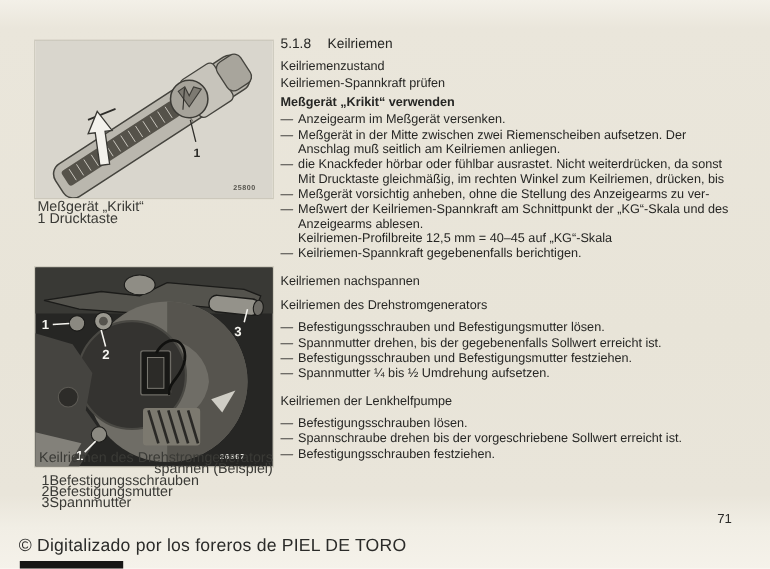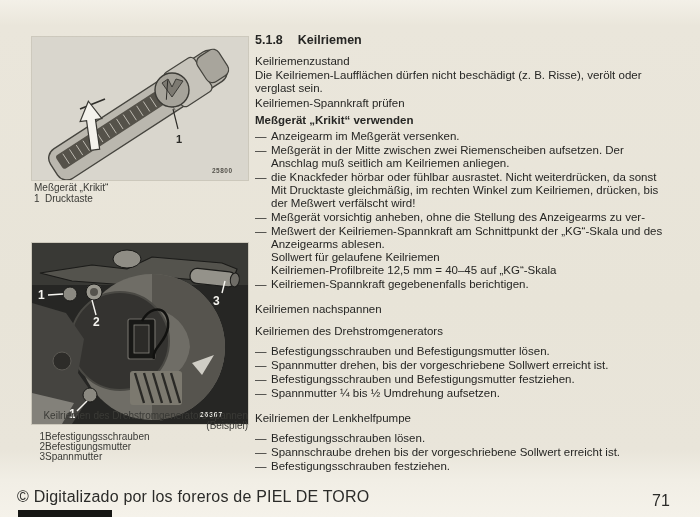--- a/index.html
+++ b/index.html
@@ -6,40 +6,40 @@
   .page {
     position:relative; width:700px; height:517px; overflow:hidden;
     background:linear-gradient(180deg,#f3f0e8 0px,#eae6db 26px,#e8e4d8 300px,#e9e5da 450px,#f1eee5 480px,#f5f2ea 517px);
     font-family:"Liberation Sans", sans-serif; color:#262624;
   }
   .fig-col { position:absolute; left:32px; top:37px; width:216px; height:445px; }
   .figure { position:absolute; left:0; width:216px; box-shadow:0 0 0 1px rgba(120,115,100,.25); }
   .figure svg { display:block; }
   #fig-krikit { top:0; }
   #fig-generator { top:206px; }
-  .caption { position:absolute; left:2px; width:214px; font-size:10px; line-height:10px; color:#3a3a36; }
+  .caption { position:absolute; left:2px; width:214px; font-size:13px; line-height:10px; color:#3a3a36; }
   #cap-krikit { top:146px; }
   #cap-generator { top:374px;text-align:right; }
   .cap-title { margin-bottom:1px; }
   .legend-row { display:flex; }
   .legend-num { width:11px; flex:none; }
   .text-col { position:absolute; left:255px; top:33px; width:437px; font-size:11.5px; line-height:13px; }
-  .h1 { font-weight:bold; font-size:12.5px; line-height:14px; margin:0 0 8px 0; }
+  .h1 { font-weight:normal; font-size:12.5px; line-height:14px; margin:0 0 8px 0; }
   .h1 .sec-num { margin-right:15px; }
   .sub { margin:0 0 1px 0; }
   .para { margin:0 0 2px 0; }
   .mheading { margin:2px 0 4px 0; }
   .theading { margin:0 0 3px 0;font-weight:bold; }
   .ditem { display:flex; margin-bottom:1px; }
   .dash { width:16px; flex:none; }
   .dlines { flex:1; }
   .gap-heading { margin-top:12px; }
   .gap-sub { margin-top:9px; }
   .gap-list { margin-top:7px; }
-  .pageno { position:absolute; left:652px; top:464px; font-size:16px; color:#2b2b29;margin-top:28px; }
+  .pageno { position:absolute; left:652px; top:464px; font-size:12px; color:#2b2b29; }
   .watermark { position:absolute; left:17px; top:488px; font-size:16px; color:#2b2b29; letter-spacing:.2px; }
   .scanbar { position:absolute; left:18px; top:510px; width:94px; height:7px; background:#161614; }
 </style>
 </head>
 <body>
 
 <div class="page">
 
   <div class="fig-col">
 
@@ -176,24 +176,20 @@
   </div>
 
   <div class="text-col">
 
     <div class="h1">
       <span class="sec-num">5.1.8</span><span>Keilriemen</span>
     </div>
 
     <div class="sub">Keilriemenzustand</div>
 
-    <div class="para">
-      <div>Die Keilriemen-Laufflächen dürfen nicht beschädigt (z. B. Risse), verölt oder</div>
-      <div>verglast sein.</div>
-    </div>
 
     <div class="mheading">Keilriemen-Spannkraft prüfen</div>
     <div class="theading">Meßgerät „Krikit“ verwenden</div>
 
     <div class="ditem">
       <span class="dash">—</span>
       <div class="dlines">
         <div>Anzeigearm im Meßgerät versenken.</div>
       </div>
     </div>
@@ -202,56 +198,54 @@
       <div class="dlines">
         <div>Meßgerät in der Mitte zwischen zwei Riemenscheiben aufsetzen. Der</div>
         <div>Anschlag muß seitlich am Keilriemen anliegen.</div>
       </div>
     </div>
     <div class="ditem">
       <span class="dash">—</span>
       <div class="dlines">
         <div>die Knackfeder hörbar oder fühlbar ausrastet. Nicht weiterdrücken, da sonst</div>
         <div>Mit Drucktaste gleichmäßig, im rechten Winkel zum Keilriemen, drücken, bis</div>
-        <div>der Meßwert verfälscht wird!</div>
       </div>
     </div>
     <div class="ditem">
       <span class="dash">—</span>
       <div class="dlines">
         <div>Meßgerät vorsichtig anheben, ohne die Stellung des Anzeigearms zu ver-</div>
       </div>
     </div>
     <div class="ditem">
       <span class="dash">—</span>
       <div class="dlines">
         <div>Meßwert der Keilriemen-Spannkraft am Schnittpunkt der „KG“-Skala und des</div>
         <div>Anzeigearms ablesen.</div>
-        <div>Sollwert für gelaufene Keilriemen</div>
         <div>Keilriemen-Profilbreite 12,5 mm = 40–45 auf „KG“-Skala</div>
       </div>
     </div>
     <div class="ditem">
       <span class="dash">—</span>
       <div class="dlines">
         <div>Keilriemen-Spannkraft gegebenenfalls berichtigen.</div>
       </div>
     </div>
 
     <div class="sub gap-heading">Keilriemen nachspannen</div>
     <div class="sub gap-sub">Keilriemen des Drehstromgenerators</div>
 
     <div class="gap-list">
       <div class="ditem">
         <span class="dash">—</span>
         <div class="dlines">Befestigungsschrauben und Befestigungsmutter lösen.</div>
       </div>
       <div class="ditem">
         <span class="dash">—</span>
-        <div class="dlines">Spannmutter drehen, bis der vorgeschriebene Sollwert erreicht ist.</div>
+        <div class="dlines">Spannmutter drehen, bis der gegebenenfalls Sollwert erreicht ist.</div>
       </div>
       <div class="ditem">
         <span class="dash">—</span>
         <div class="dlines">Befestigungsschrauben und Befestigungsmutter festziehen.</div>
       </div>
       <div class="ditem">
         <span class="dash">—</span>
         <div class="dlines">Spannmutter ¼ bis ½ Umdrehung aufsetzen.</div>
       </div>
     </div>

